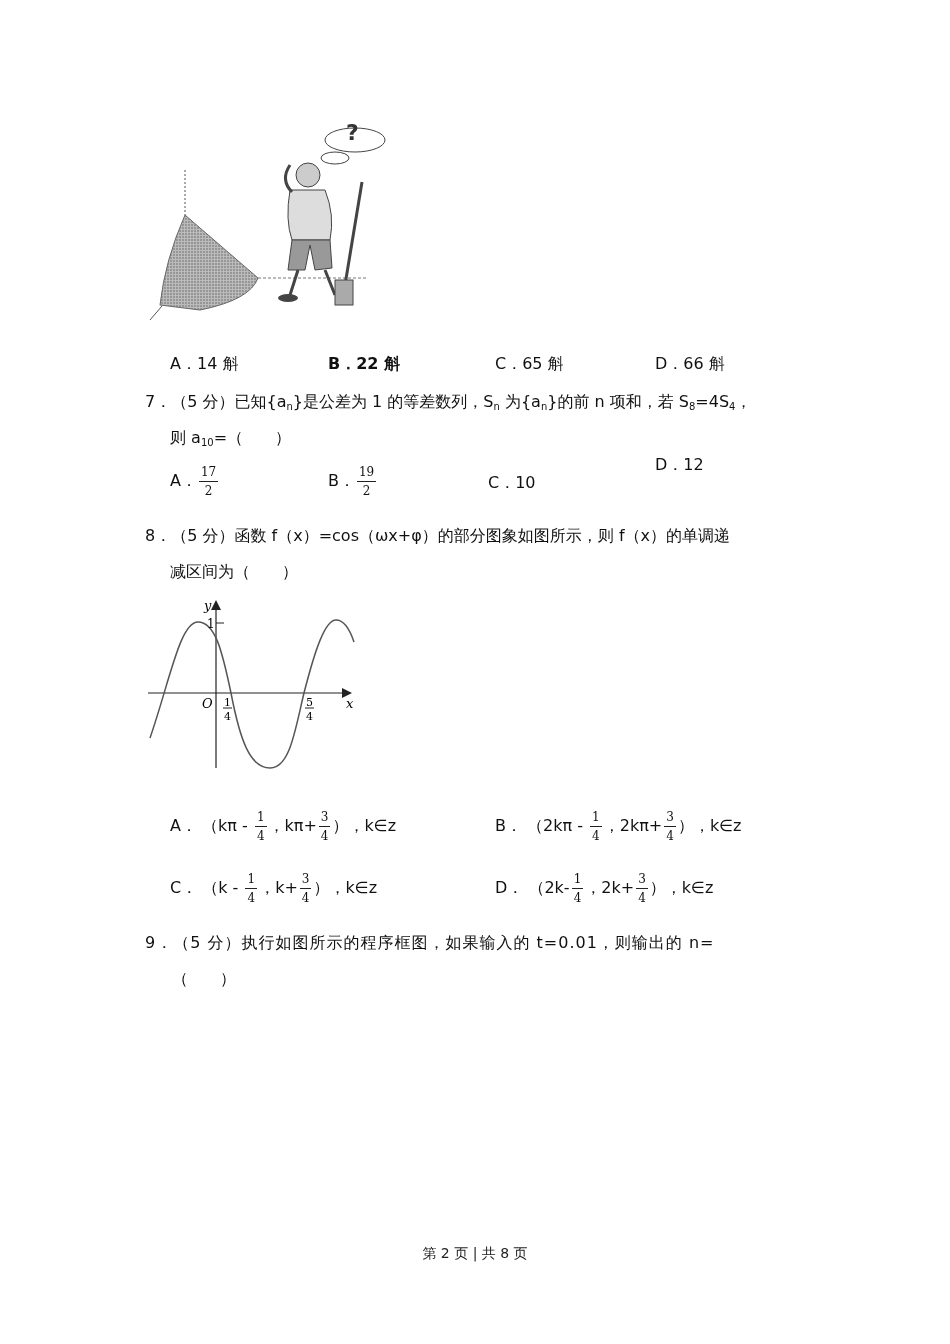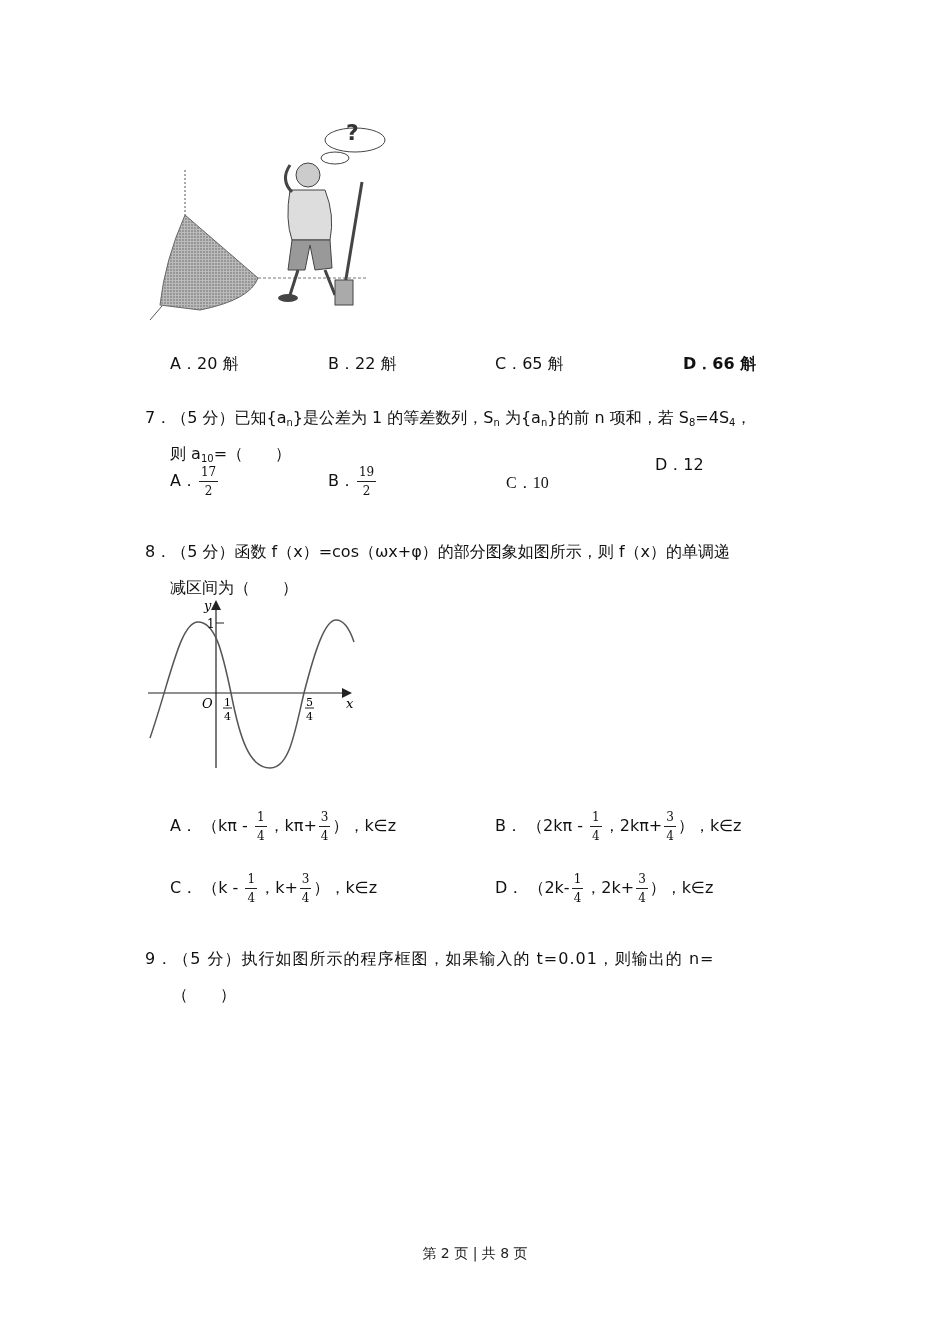--- a/index.html
+++ b/index.html
@@ -1,19 +1,19 @@
 <!DOCTYPE html>
 <html><head>
 <meta charset="utf-8">
 <style>
   html, body { margin:0; padding:0; background:#fff; }
   body { width:950px; height:1344px; position:relative; overflow:hidden;
          font-family:"DejaVu Sans", "Liberation Sans", sans-serif; color:#111; font-size:16px; }
   .abs { position:absolute; }
-  .line { position:absolute; white-space:nowrap; font-size:16px; line-height:20px;margin-top:16px; }
+  .line { position:absolute; white-space:nowrap; font-size:16px; line-height:20px; }
   .opt { position:absolute; white-space:nowrap; font-size:16px; line-height:20px; }
   .frac { display:inline-block; vertical-align:middle; text-align:center; font-family:"DejaVu Serif", serif; font-size:12px; line-height:18px; margin:0 2px; }
   .frac .num { display:block; border-bottom:1px solid #222; padding:0 2px; }
   .frac .den { display:block; padding:0 2px; }
   sub { font-size:10px; vertical-align:-3px; }
   .footer { position:absolute; left:0; width:950px; top:1245px; text-align:center; font-size:14px; color:#222; }
 </style>
 </head>
 <body>
 
@@ -39,38 +39,38 @@
     <line x1="222" y1="72" x2="205" y2="175" stroke="#444" stroke-width="3"></line>
     <rect x="195" y="170" width="18" height="25" fill="#aaa" stroke="#444"></rect>
     <path d="M152,82 Q140,70 150,55" stroke="#444" fill="none" stroke-width="3"></path>
 
     <ellipse cx="215" cy="30" rx="30" ry="12" fill="#fff" stroke="#444"></ellipse>
     <ellipse cx="195" cy="48" rx="14" ry="6" fill="#fff" stroke="#444"></ellipse>
     <text x="206" y="30" font-size="22" font-weight="bold" fill="#333" font-family="DejaVu Sans, sans-serif">?</text>
   </svg>
 </div>
 
-<div class="opt" style="left:170px;top:354px;"><span>A．</span><span>20 斛</span></div>
-<div class="opt" style="left:328px;top:354px;"><span>B．</span><span>22 斛</span></div>
+<div class="opt" style="left:170px;top:354px;"><span>A．</span><span>14 斛</span></div>
+<div class="opt" style="left:328px;top:354px;font-weight:bold;"><span>B．</span><span>22 斛</span></div>
 <div class="opt" style="left:495px;top:354px;"><span>C．</span><span>65 斛</span></div>
-<div class="opt" style="left:683px;top:354px;font-weight:bold;"><span>D．</span><span>66 斛</span></div>
+<div class="opt" style="left:655px;top:354px;"><span>D．</span><span>66 斛</span></div>
 
 <div class="line" style="left:145px;top:392px;">
   <span>7．</span><span>（5 分）已知{a</span><sub>n</sub><span>}是公差为 1 的等差数列，S</span><sub>n</sub><span> 为{a</span><sub>n</sub><span>}的前 n 项和，若 S</span><sub>8</sub><span>=4S</span><sub>4</sub><span>，</span>
 </div>
 <div class="line" style="left:170px;top:428px;">
   <span>则 a</span><sub>10</sub><span>=（　　）</span>
 </div>
 <div class="opt" style="left:170px;top:463px;">
   <span>A．</span><span class="frac"><span class="num">17</span><span class="den">2</span></span>
 </div>
 <div class="opt" style="left:328px;top:463px;">
   <span>B．</span><span class="frac"><span class="num">19</span><span class="den">2</span></span>
 </div>
-<div class="opt" style="left:506px;top:473px;font-family:Liberation Serif, serif;"><span>C．</span><span>10</span></div>
+<div class="opt" style="left:488px;top:473px;"><span>C．</span><span>10</span></div>
 <div class="opt" style="left:655px;top:455px;"><span>D．</span><span>12</span></div>
 
 <div class="line" style="left:145px;top:526px;"><span>8．</span><span>（5 分）函数 f（x）=cos（ωx+φ）的部分图象如图所示，则 f（x）的单调递</span></div>
 <div class="line" style="left:170px;top:562px;"><span>减区间为（　　）</span></div>
 
 <div class="abs" style="left:140px;top:590px;width:230px;height:190px;">
   <svg width="230" height="190" viewBox="0 0 230 190">
     <line x1="8" y1="103" x2="208" y2="103" stroke="#222" stroke-width="1.2"></line>
     <polygon points="212,103 202,98 202,108" fill="#222"></polygon>
     <line x1="76" y1="178" x2="76" y2="16" stroke="#222" stroke-width="1.2"></line>

